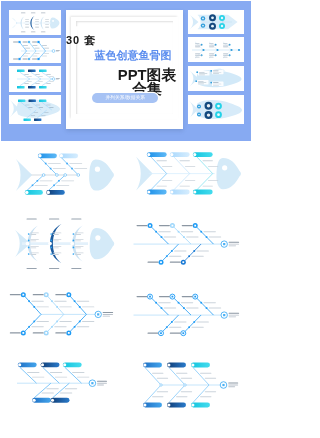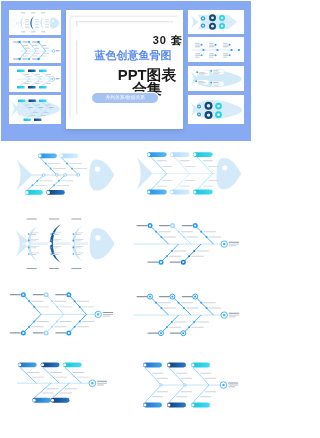--- a/index.html
+++ b/index.html
@@ -9,21 +9,21 @@
 .banner{position:absolute;left:1px;top:1px;width:250px;height:140px;background:#87AAF2;}
 .thumb{position:absolute;background:#fff;overflow:hidden;}
 .thumb svg{display:block;}
 .card{position:absolute;left:66px;top:9.5px;width:117px;height:119px;background:#fff;
   box-shadow:0 2px 4px rgba(70,90,130,.22);}
 .fr1{position:absolute;left:4.7px;top:7px;right:4.7px;bottom:9.4px;background:#fff;
   box-shadow:-1px -1px 2px rgba(0,0,0,.10);}
 .fr2{position:absolute;left:5.8px;top:4px;right:5.8px;bottom:5.6px;background:#fff;
   box-shadow:inset 1px 1px 2px rgba(0,0,0,.13);}
 .deco{position:absolute;left:6px;top:6px;}
-.t-count{position:absolute;left:0;right:0;top:25.6px;text-align:right;font-size:11px;
+.t-count{position:absolute;left:0;right:0;top:25.6px;text-align:left;font-size:11px;
   font-weight:700;color:#1a1a1a;letter-spacing:1px;line-height:11px;}
 .t-sub{position:absolute;left:17px;right:0;top:40px;text-align:center;font-size:11px;
   font-weight:700;color:#5B8DEF;line-height:11px;}
 .t-main{position:absolute;left:0;right:0;top:58px;text-align:center;font-size:14.8px;
   font-weight:700;color:#1a1a1a;line-height:14.8px;padding-left:45px;}
 .t-pill{position:absolute;left:26.3px;top:83.5px;width:66px;height:10px;border-radius:6px;
   background:#A6C2F4;box-shadow:0 0 0 1.2px #fff;box-sizing:border-box;
   font-size:4.8px;color:#fff;text-align:center;line-height:10px;}
 .slides{position:absolute;left:0;top:141px;width:252px;height:297px;}
 .slide{position:absolute;width:126px;height:71px;background:#fff;overflow:hidden;}

